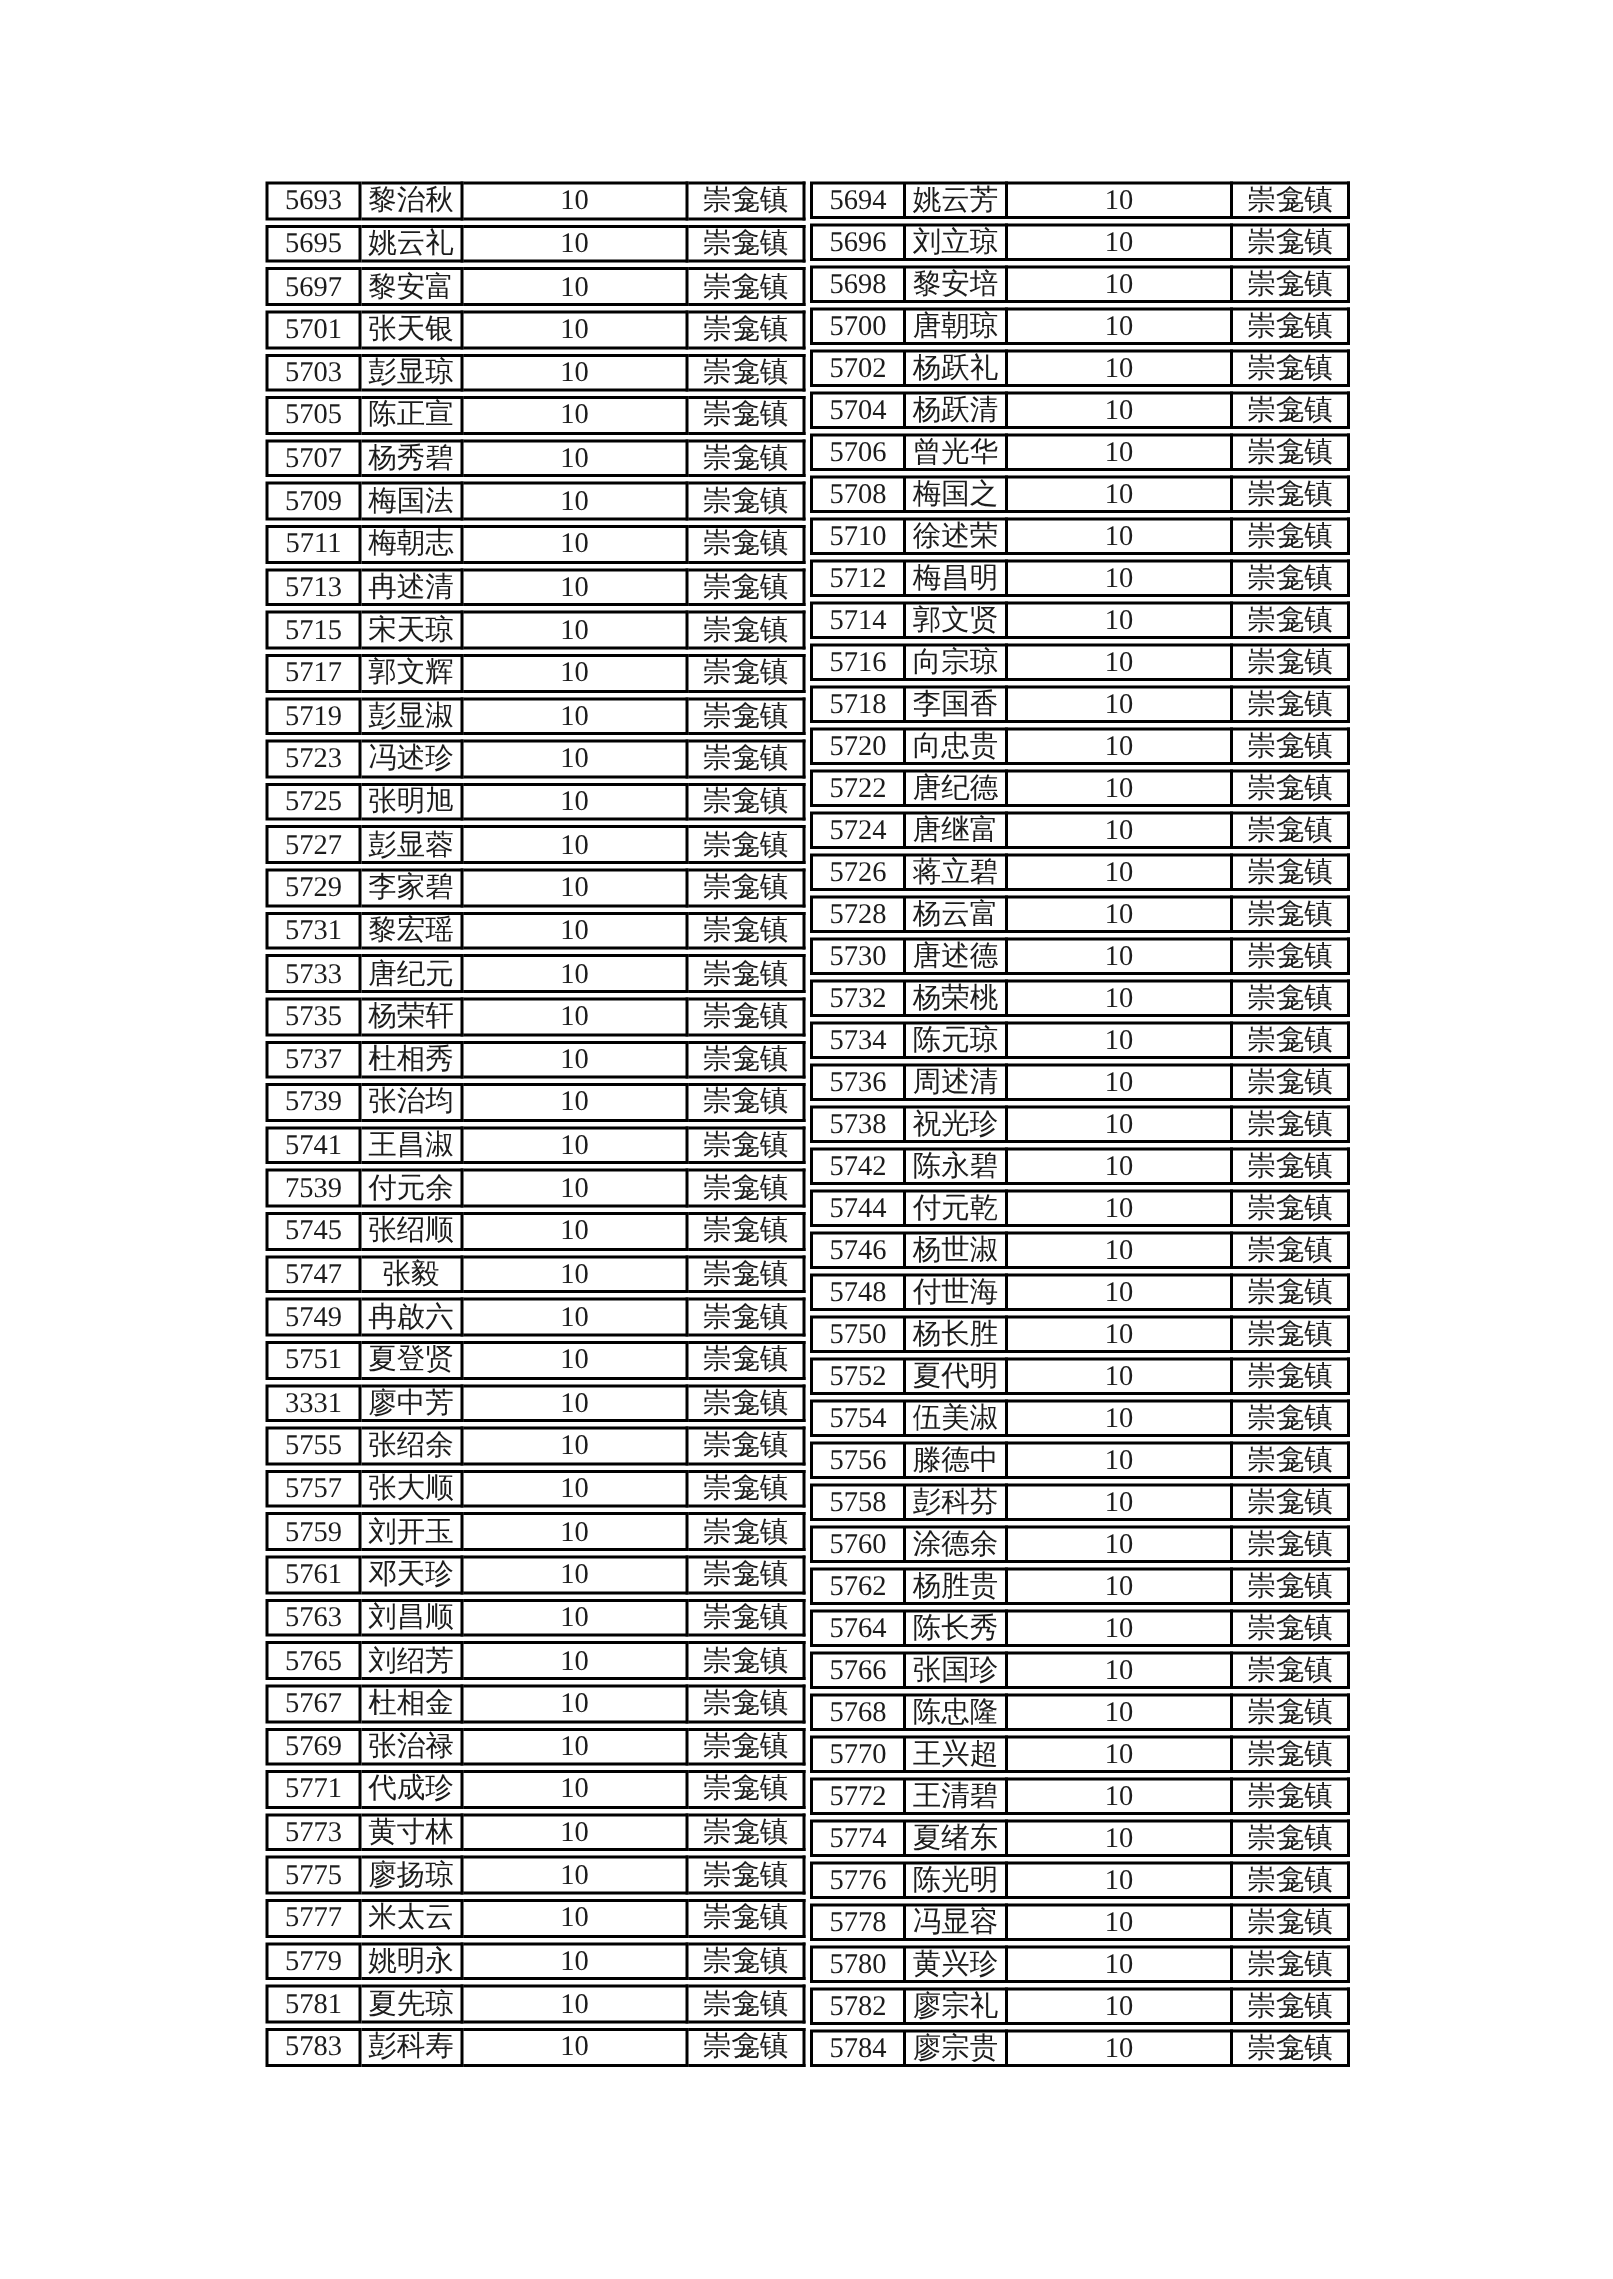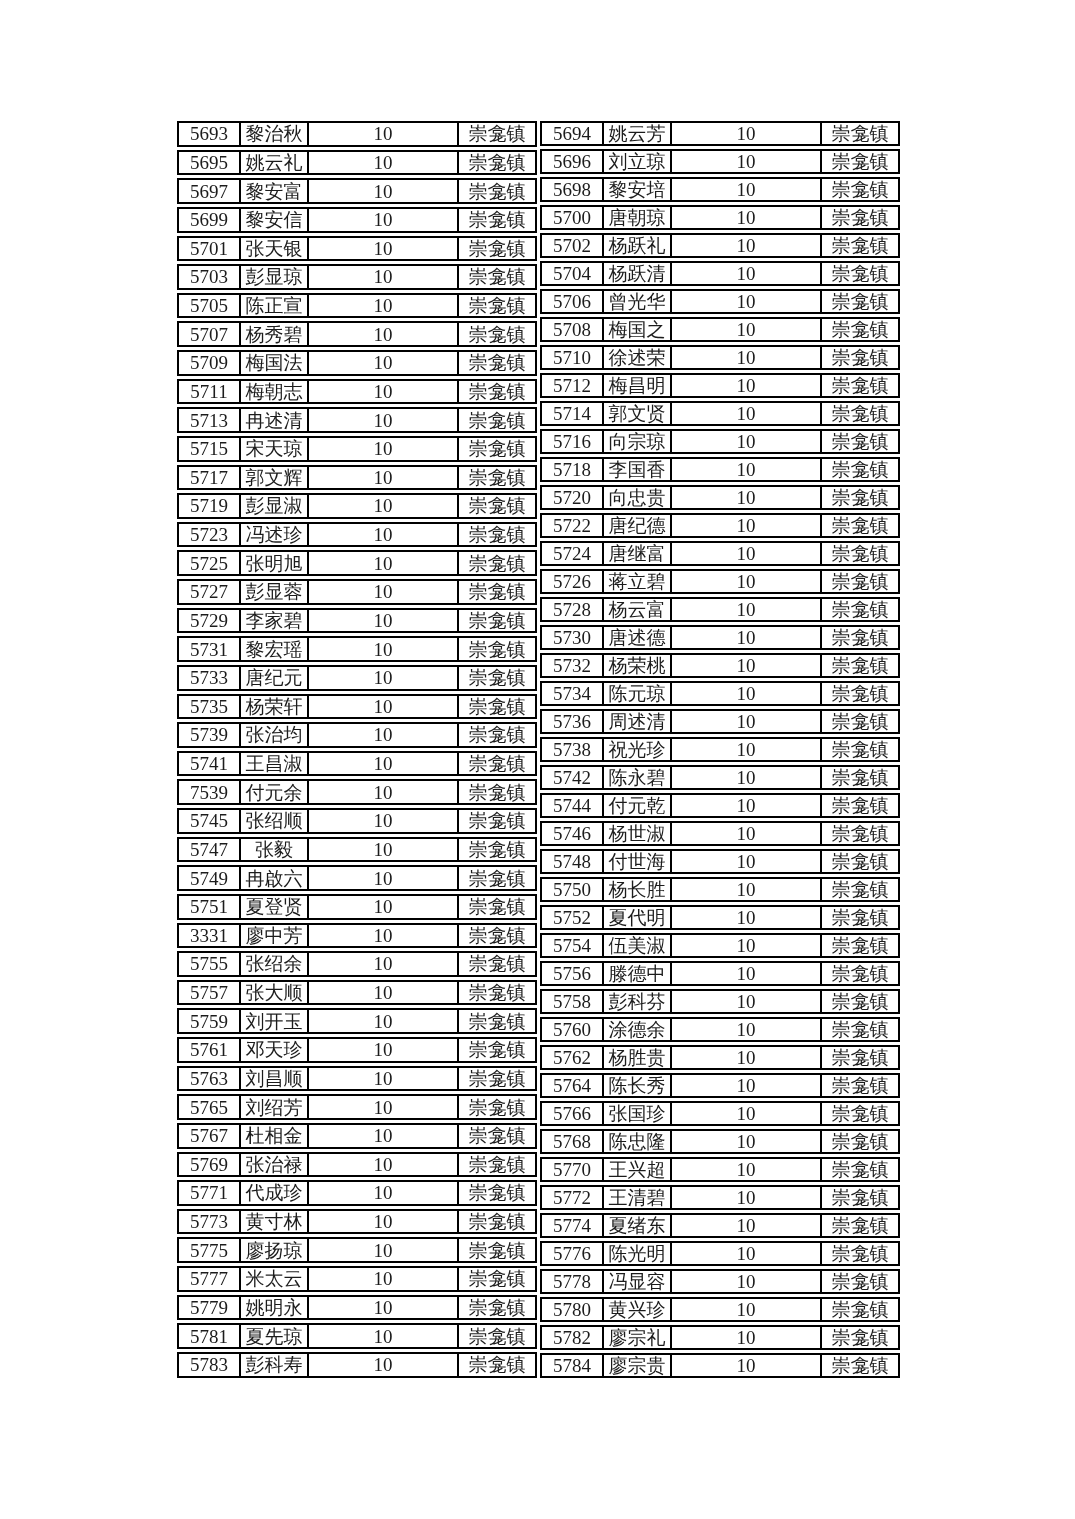--- a/index.html
+++ b/index.html
@@ -65,26 +65,20 @@
             <td class="c-value">10</td>
             <td class="c-town">崇龛镇</td>
           </tr>
           <tr>
             <td class="c-id">5697</td>
             <td class="c-name">黎安富</td>
             <td class="c-value">10</td>
             <td class="c-town">崇龛镇</td>
           </tr>
           <tr>
-            <td class="c-id">5699</td>
-            <td class="c-name">黎安信</td>
-            <td class="c-value">10</td>
-            <td class="c-town">崇龛镇</td>
-          </tr>
-          <tr>
             <td class="c-id">5701</td>
             <td class="c-name">张天银</td>
             <td class="c-value">10</td>
             <td class="c-town">崇龛镇</td>
           </tr>
           <tr>
             <td class="c-id">5703</td>
             <td class="c-name">彭显琼</td>
             <td class="c-value">10</td>
             <td class="c-town">崇龛镇</td>
@@ -169,20 +163,26 @@
           </tr>
           <tr>
             <td class="c-id">5733</td>
             <td class="c-name">唐纪元</td>
             <td class="c-value">10</td>
             <td class="c-town">崇龛镇</td>
           </tr>
           <tr>
             <td class="c-id">5735</td>
             <td class="c-name">杨荣轩</td>
+            <td class="c-value">10</td>
+            <td class="c-town">崇龛镇</td>
+          </tr>
+          <tr>
+            <td class="c-id">5737</td>
+            <td class="c-name">杜相秀</td>
             <td class="c-value">10</td>
             <td class="c-town">崇龛镇</td>
           </tr>
           <tr>
             <td class="c-id">5739</td>
             <td class="c-name">张治均</td>
             <td class="c-value">10</td>
             <td class="c-town">崇龛镇</td>
           </tr>
           <tr>

